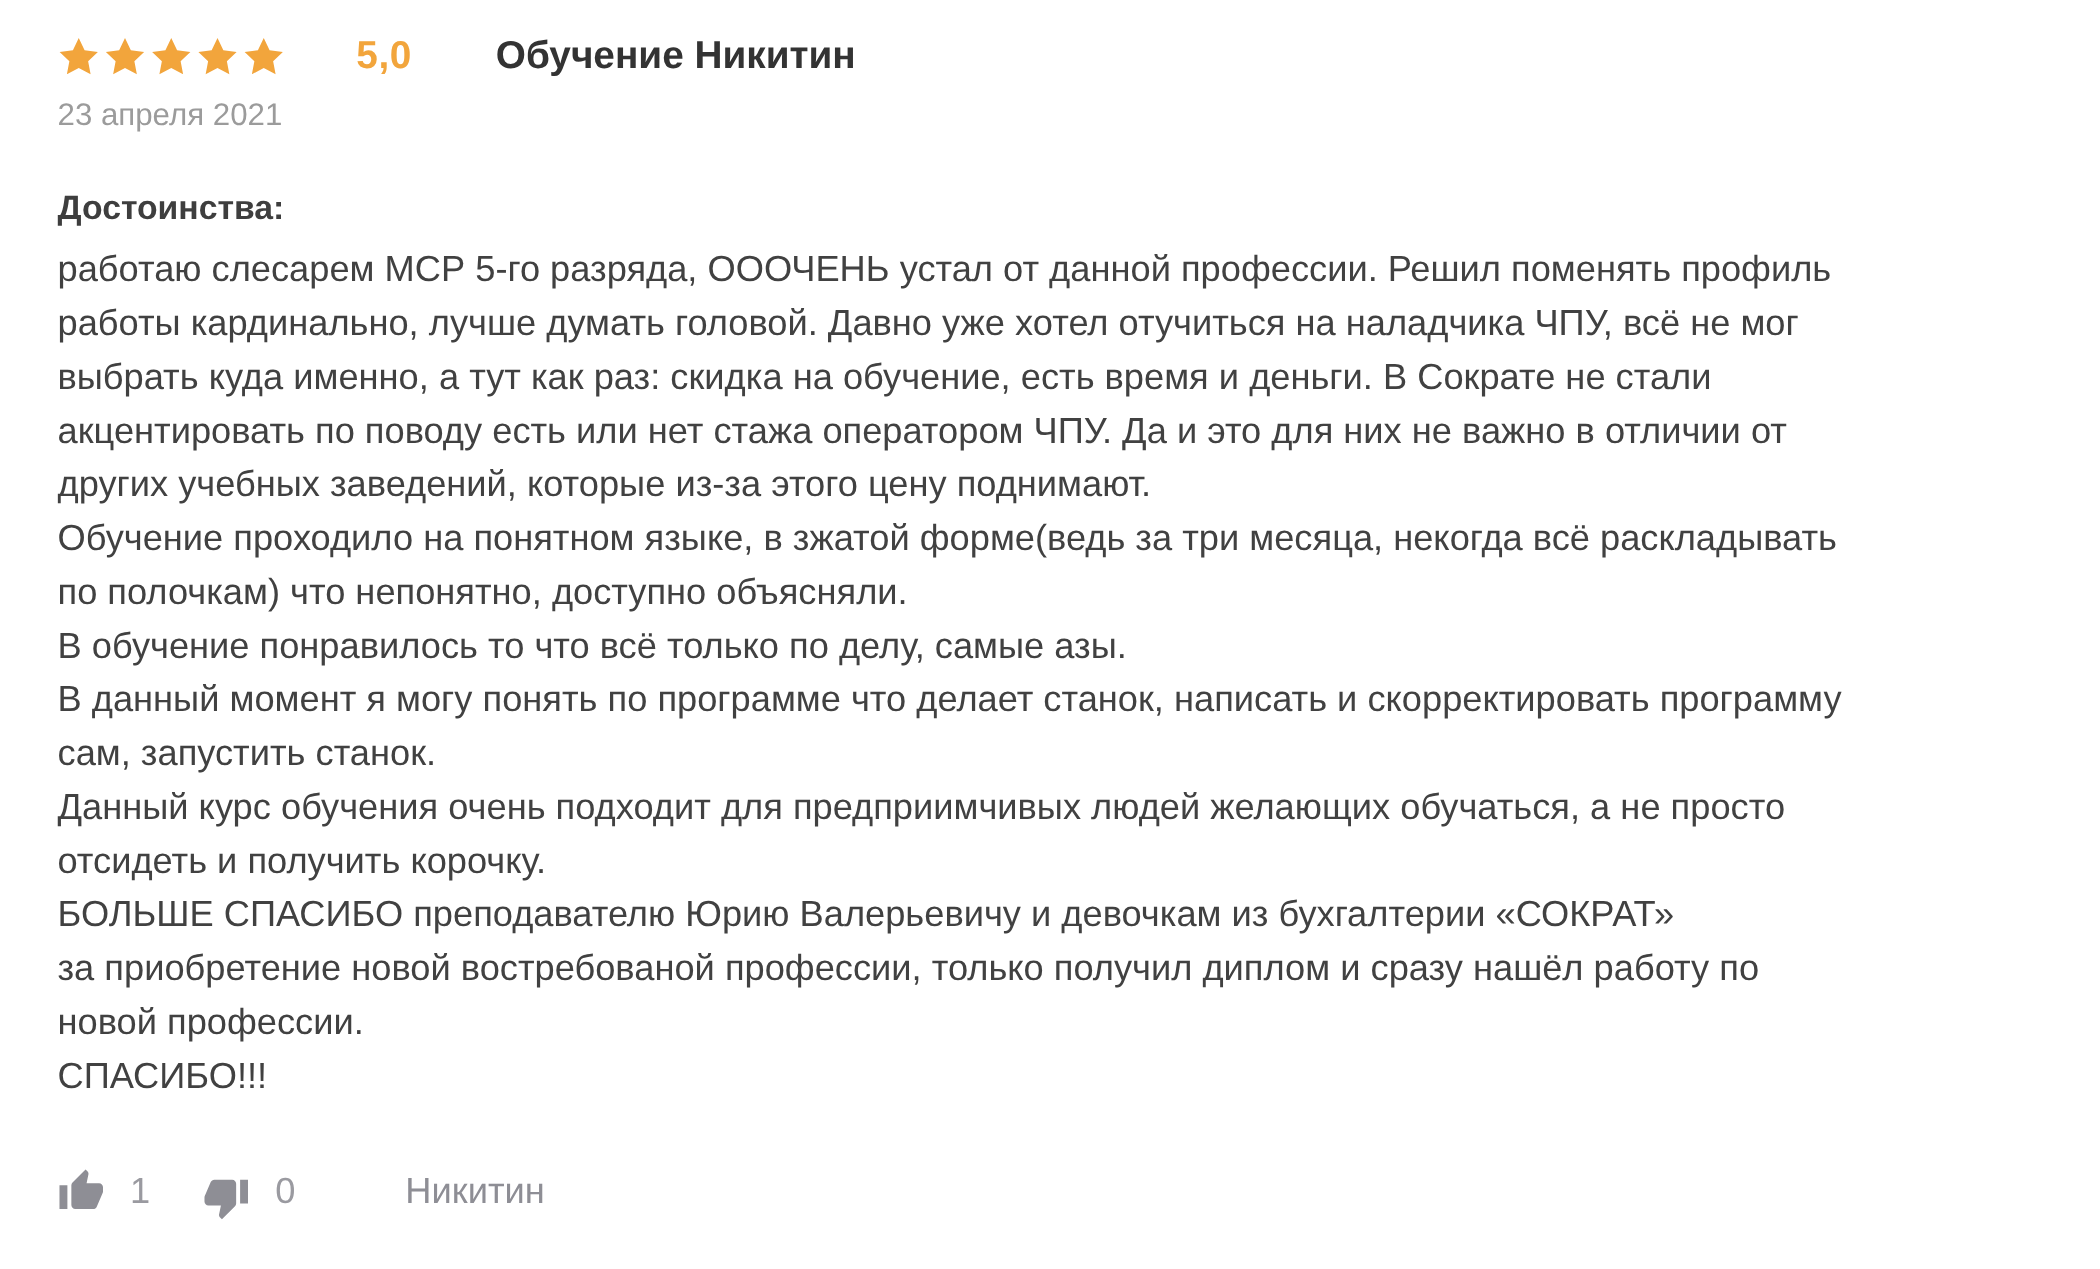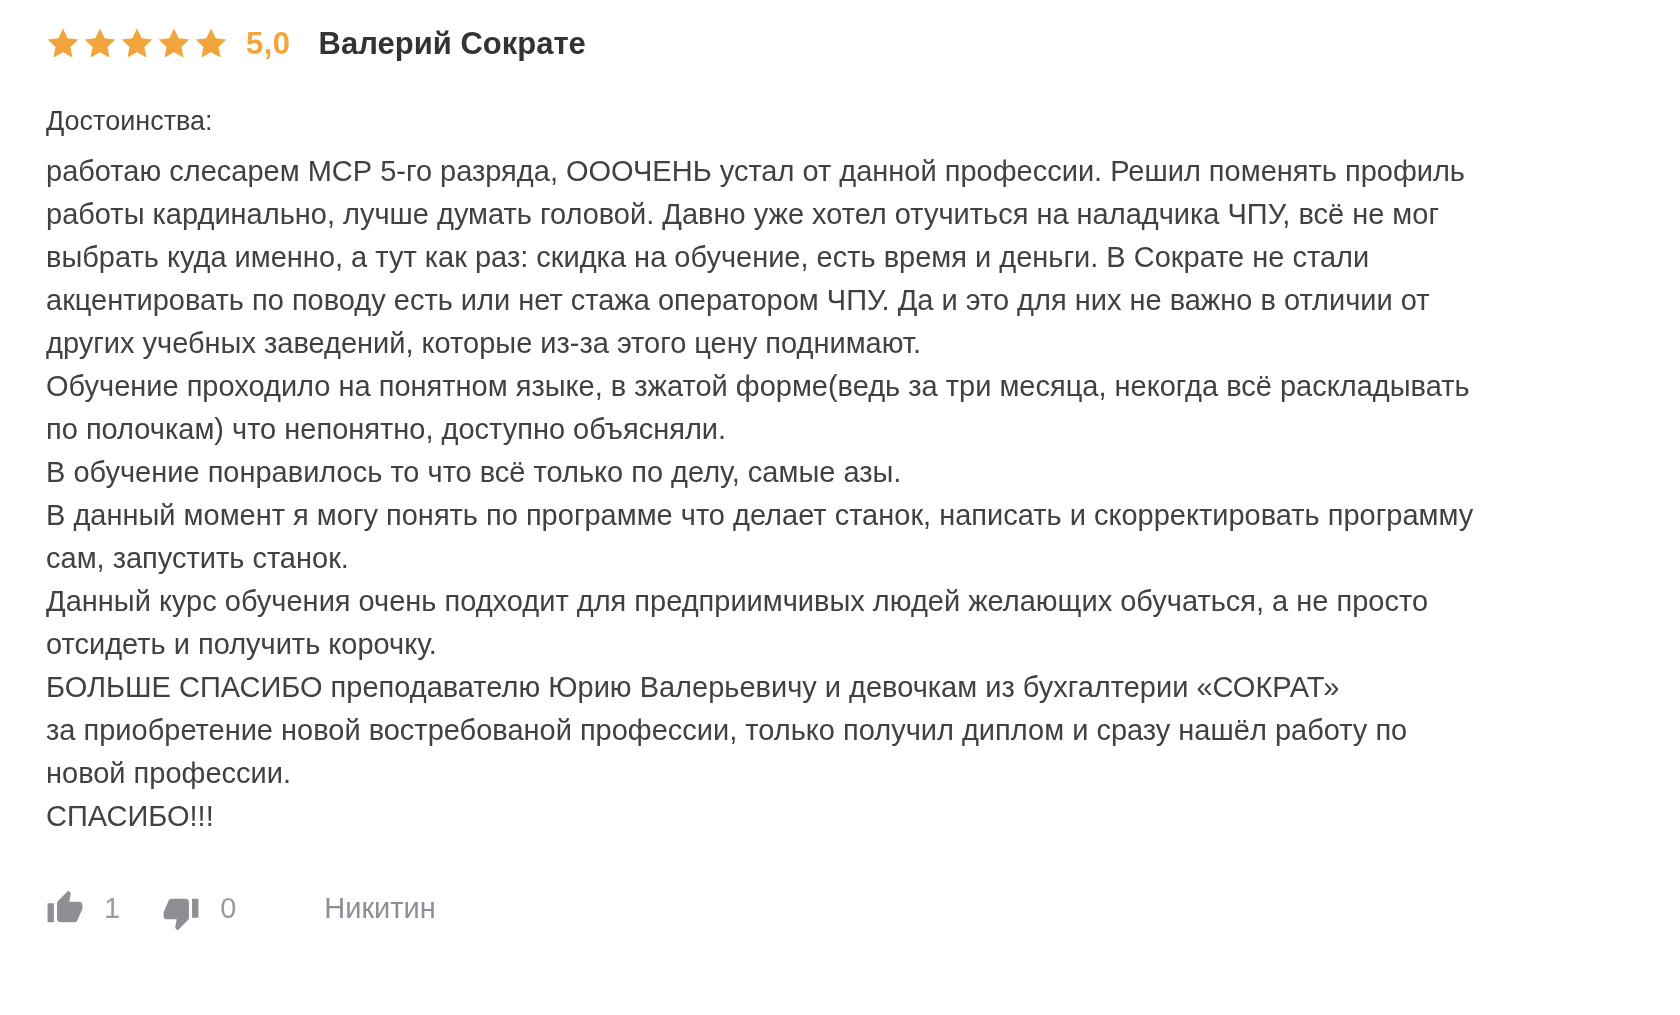--- a/index.html
+++ b/index.html
@@ -18,21 +18,22 @@
     background:var(--bg-color);
     font-family:"Liberation Sans", sans-serif;
     overflow:hidden;
   }
   .review-card{
     padding:26px 46px 0 46px;
     width:1680px;
   }
   .header-row{
     display:flex;
-    align-items:flex-start;
+    align-items:flex-end;
+    gap:39px;
   }
   .stars{
     display:flex;
     align-items:center;
     gap:3px;
   }
   .stars svg{
     width:34px;height:34px;
     display:block;
     fill:var(--star-color);
@@ -52,21 +53,21 @@
   }
   .review-date{
     margin-top:16px;
     color:var(--date-color);
     font-size:25px;
   }
   .pros-label{
     margin-top:44px;
     color:#3E3E3E;
     font-size:27px;
-    font-weight:normal;
+    font-weight:bold;
   }
   .pros-text{
     margin-top:13px;
     width:1440px;
     color:var(--body-color);
     font-size:29px;
     line-height:43px;
     white-space:pre-line;
   }
   .footer-row{
@@ -126,23 +127,24 @@
             <path d="M12 1.7l3.3 6.9 7.5 1-5.5 5.2 1.4 7.4L12 18.6l-6.7 3.6 1.4-7.4L1.2 9.6l7.5-1z"></path>
           </svg>
         </span>
         <span>
           <svg viewBox="0 0 24 24">
             <path d="M12 1.7l3.3 6.9 7.5 1-5.5 5.2 1.4 7.4L12 18.6l-6.7 3.6 1.4-7.4L1.2 9.6l7.5-1z"></path>
           </svg>
         </span>
       </div>
     <span class="rating-value">5,0</span>
-    <span class="author-name">Валерий Сократе</span>
+    <span class="author-name">Обучение Никитин</span>
   </div>
 
+  <div class="review-date">23 апреля 2021</div>
 
   <div class="pros-label">Достоинства:</div>
 
   <div class="pros-text">работаю слесарем МСР 5-го разряда, ОООЧЕНЬ устал от данной профессии. Решил поменять профиль работы кардинально, лучше думать головой. Давно уже хотел отучиться на наладчика ЧПУ, всё не мог выбрать куда именно, а тут как раз: скидка на обучение, есть время и деньги. В Сократе не стали акцентировать по поводу есть или нет стажа оператором ЧПУ. Да и это для них не важно в отличии от других учебных заведений, которые из-за этого цену поднимают.
 Обучение проходило на понятном языке, в зжатой форме(ведь за три месяца, некогда всё раскладывать по полочкам) что непонятно, доступно объясняли.
 В обучение понравилось то что всё только по делу, самые азы.
 В данный момент я могу понять по программе что делает станок, написать и скорректировать программу сам, запустить станок.
 Данный курс обучения очень подходит для предприимчивых людей желающих обучаться, а не просто отсидеть и получить корочку.
 БОЛЬШЕ СПАСИБО преподавателю Юрию Валерьевичу и девочкам из бухгалтерии «СОКРАТ»
 за приобретение новой востребованой профессии, только получил диплом и сразу нашёл работу по новой профессии.

